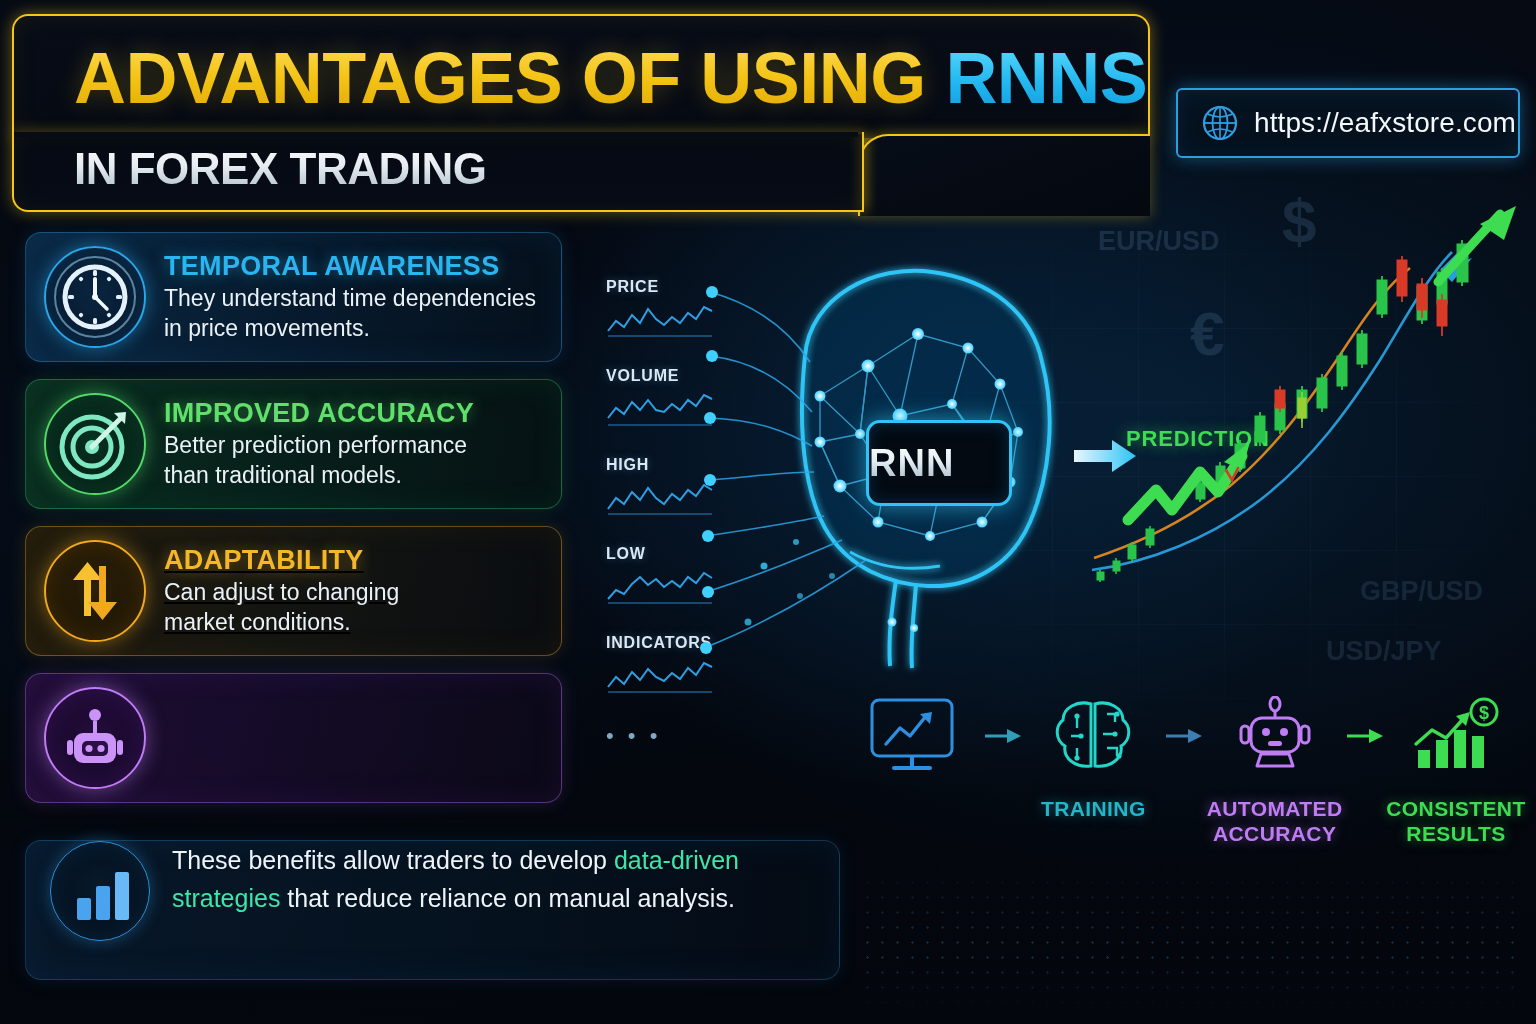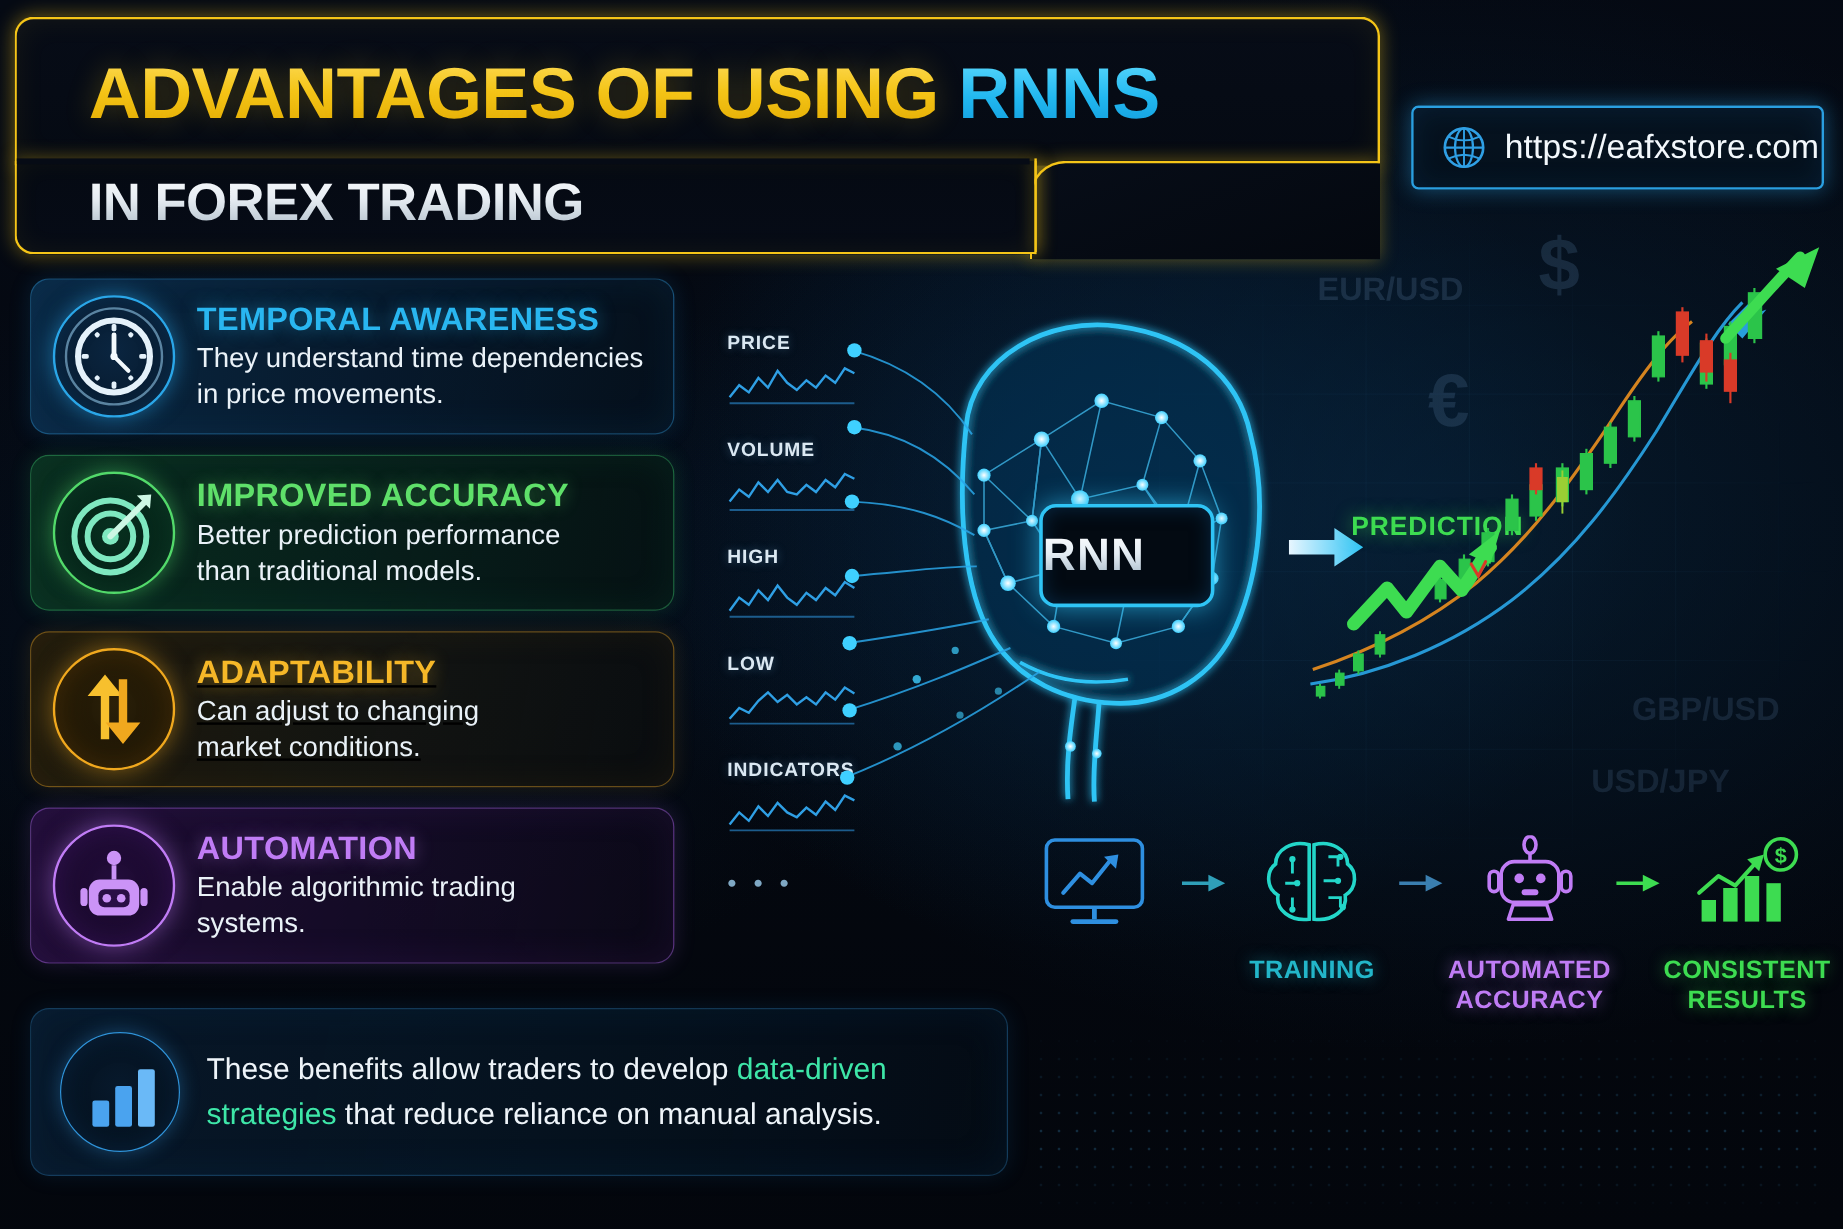--- a/index.html
+++ b/index.html
@@ -39,21 +39,21 @@
     border:2px solid #f5c518;border-top:none;border-radius:0 0 0 16px;
     box-shadow:0 0 16px rgba(245,197,24,.40), inset 0 0 22px rgba(245,197,24,.06);
     background:linear-gradient(180deg,#050a13 0%,#060b16 100%);}
   .hdr-bot:after{content:"";position:absolute;right:-2px;top:-2px;width:2px;height:78px;background:#f5c518;
     box-shadow:0 0 12px rgba(245,197,24,.7);}
   .hdr-cover{position:absolute;left:2px;top:118px;width:844px;height:5px;background:#060b15;}
   .hdr-notch{position:absolute;left:846px;top:120px;width:290px;height:80px;
     border-left:2px solid #f5c518;border-top:2px solid #f5c518;border-top-left-radius:30px;
     box-shadow:0 0 14px rgba(245,197,24,.35);
     background:linear-gradient(160deg,#070d18 0%,#04080f 100%);}
-  h1{margin:0;position:absolute;left:62px;top:34px;font-size:60px;line-height:60px;
+  h1{margin:0;position:absolute;left:62px;top:34px;font-size:72px;line-height:60px;
     font-weight:800;letter-spacing:-.5px;font-family:"Liberation Sans", sans-serif;
     font-stretch:condensed;white-space:nowrap;}
   .t-gold{background:linear-gradient(180deg,#ffe066 0%,#f5c518 48%,#e0a800 100%);
     -webkit-background-clip:text;background-clip:text;color:transparent;
     text-shadow:0 0 24px rgba(245,197,24,.28);}
   .t-cyan{background:linear-gradient(180deg,#63ddff 0%,#22b8f0 55%,#0f9adc 100%);
     -webkit-background-clip:text;background-clip:text;color:transparent;}
   .t-white{background:linear-gradient(180deg,#ffffff 0%,#e6ecf2 45%,#9fb0bd 100%);
     -webkit-background-clip:text;background-clip:text;color:transparent;}
   .h1b{position:absolute;left:62px;top:124px;font-size:44px;line-height:62px;font-weight:800;
@@ -101,21 +101,21 @@
     background:linear-gradient(100deg,rgba(34,14,56,.92) 0%,rgba(24,12,42,.80) 55%,rgba(14,10,26,.70) 100%);
     box-shadow:0 0 18px rgba(180,110,245,.16), inset 0 0 30px rgba(110,50,170,.13);}
   .c4 .card-title{color:#c07cf5;text-shadow:0 0 14px rgba(192,124,245,.45);}
   .c4 .ic{border:2px solid #c07cf5;box-shadow:0 0 20px rgba(192,124,245,.5),inset 0 0 26px rgba(100,40,160,.35);
     background:radial-gradient(circle at 50% 45%,#230d3b 0%,#120620 100%);}
 
   .summary{position:absolute;left:25px;top:840px;width:815px;height:140px;border-radius:16px;
     border:1px solid rgba(45,130,190,.35);box-sizing:border-box;
     background:linear-gradient(100deg,rgba(8,26,44,.92) 0%,rgba(6,20,34,.80) 60%,rgba(5,14,24,.70) 100%);
     box-shadow:0 0 18px rgba(30,110,180,.14), inset 0 0 34px rgba(18,80,140,.12);
-    display:flex;align-items:center;gap:22px;padding:0 24px;}
+    display:flex;align-items:flex-start;gap:22px;padding:0 24px;}
   .summary .ic{border:1.5px solid #2f92d8;box-shadow:0 0 16px rgba(47,146,216,.40),inset 0 0 22px rgba(18,80,140,.28);
     background:radial-gradient(circle at 50% 45%,#07192c 0%,#040e18 100%);}
   .summary-text{font-size:25px;line-height:38px;color:#eef4f9;}
   .hl-green{color:#3ee6a8;}
 
   
   .inputs{position:absolute;left:606px;top:278px;width:120px;}
   .in-item{margin-bottom:28px;}
   .in-label{color:#dbe8f2;font-size:16px;font-weight:700;letter-spacing:.8px;font-stretch:condensed;
     margin-bottom:5px;text-shadow:0 0 8px rgba(120,190,240,.35);}
@@ -238,25 +238,20 @@
       <svg width="98" height="98" viewBox="0 0 98 98">
         <circle cx="49" cy="26" r="6" fill="#cb93f7"></circle>
         <line x1="49" y1="32" x2="49" y2="44" stroke="#cb93f7" stroke-width="4"></line>
         <rect x="28" y="44" width="42" height="30" rx="9" fill="#cb93f7"></rect>
         <rect x="36" y="52" width="26" height="15" rx="5" fill="#2a0f46"></rect>
         <circle cx="43" cy="59.5" r="3.6" fill="#cb93f7"></circle>
         <circle cx="55" cy="59.5" r="3.6" fill="#cb93f7"></circle>
         <rect x="21" y="51" width="6" height="15" rx="3" fill="#cb93f7"></rect>
         <rect x="71" y="51" width="6" height="15" rx="3" fill="#cb93f7"></rect>
       </svg>
-    </div>
-    <div>
-      <div class="card-title">AUTOMATION</div>
-      <div class="card-body">Enable algorithmic trading</div>
-      <div class="card-body">systems.</div>
     </div>
   </div>
 
   <div class="summary">
     <div class="ic">
       <svg width="98" height="98" viewBox="0 0 98 98">
         <rect x="26" y="56" width="14" height="22" rx="2" fill="#4aa3ef"></rect>
         <rect x="45" y="44" width="14" height="34" rx="2" fill="#4aa3ef"></rect>
         <rect x="64" y="30" width="14" height="48" rx="2" fill="#6ab9f7"></rect>
       </svg>

